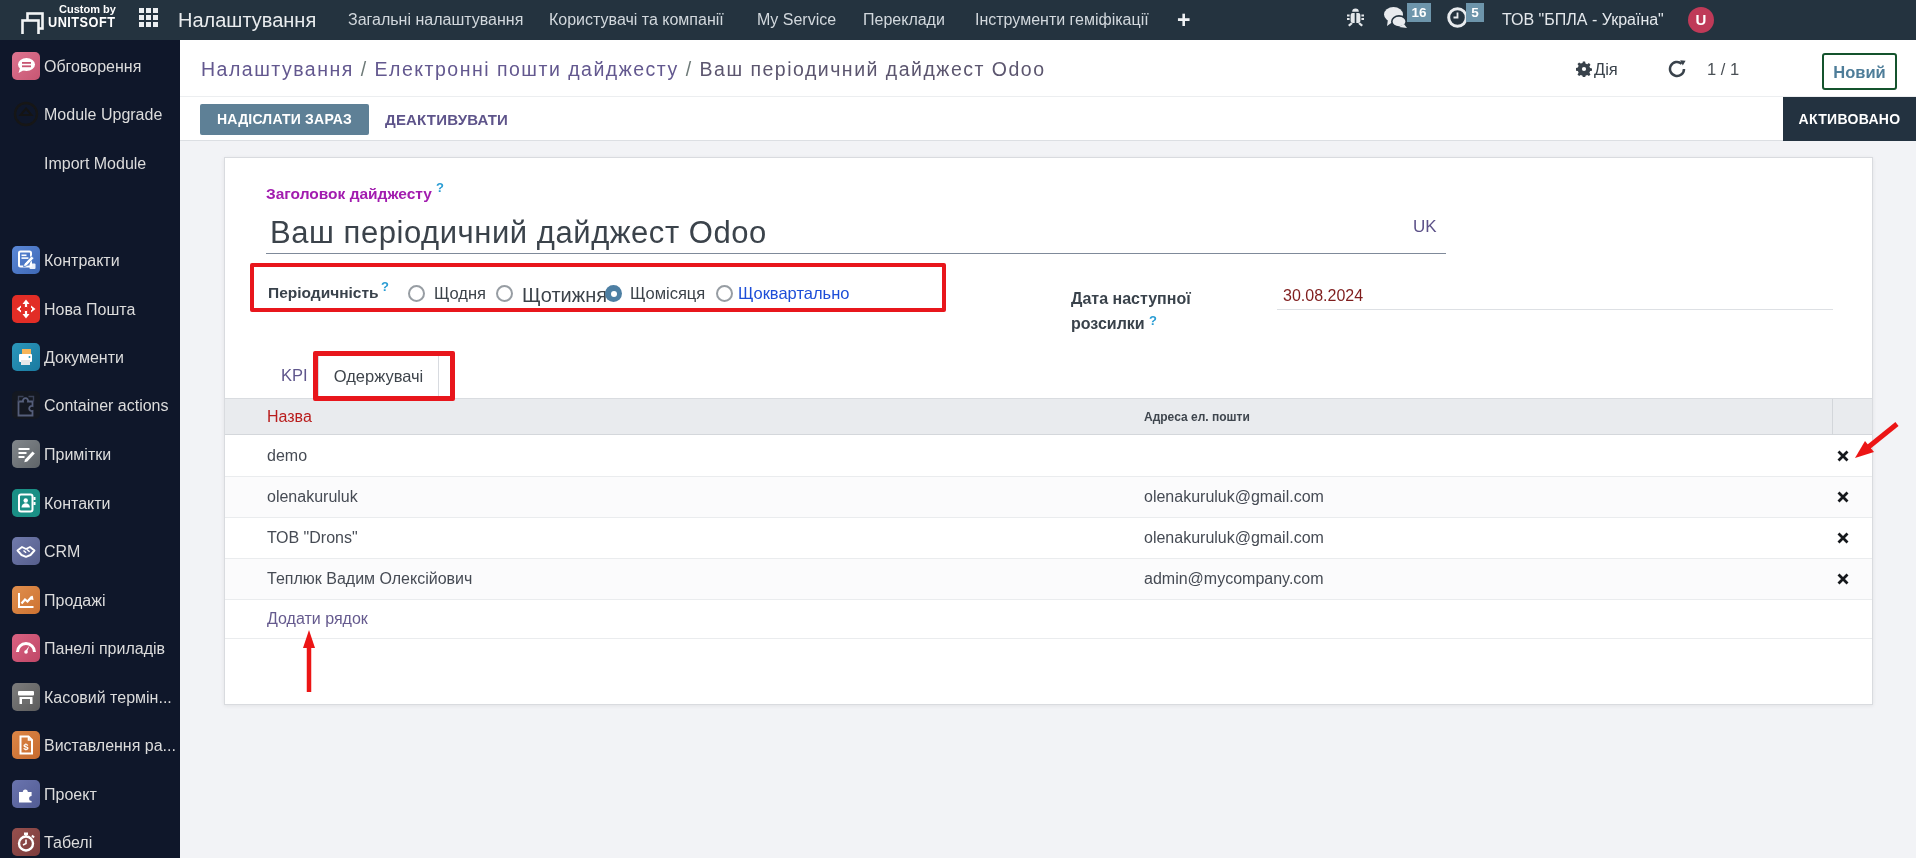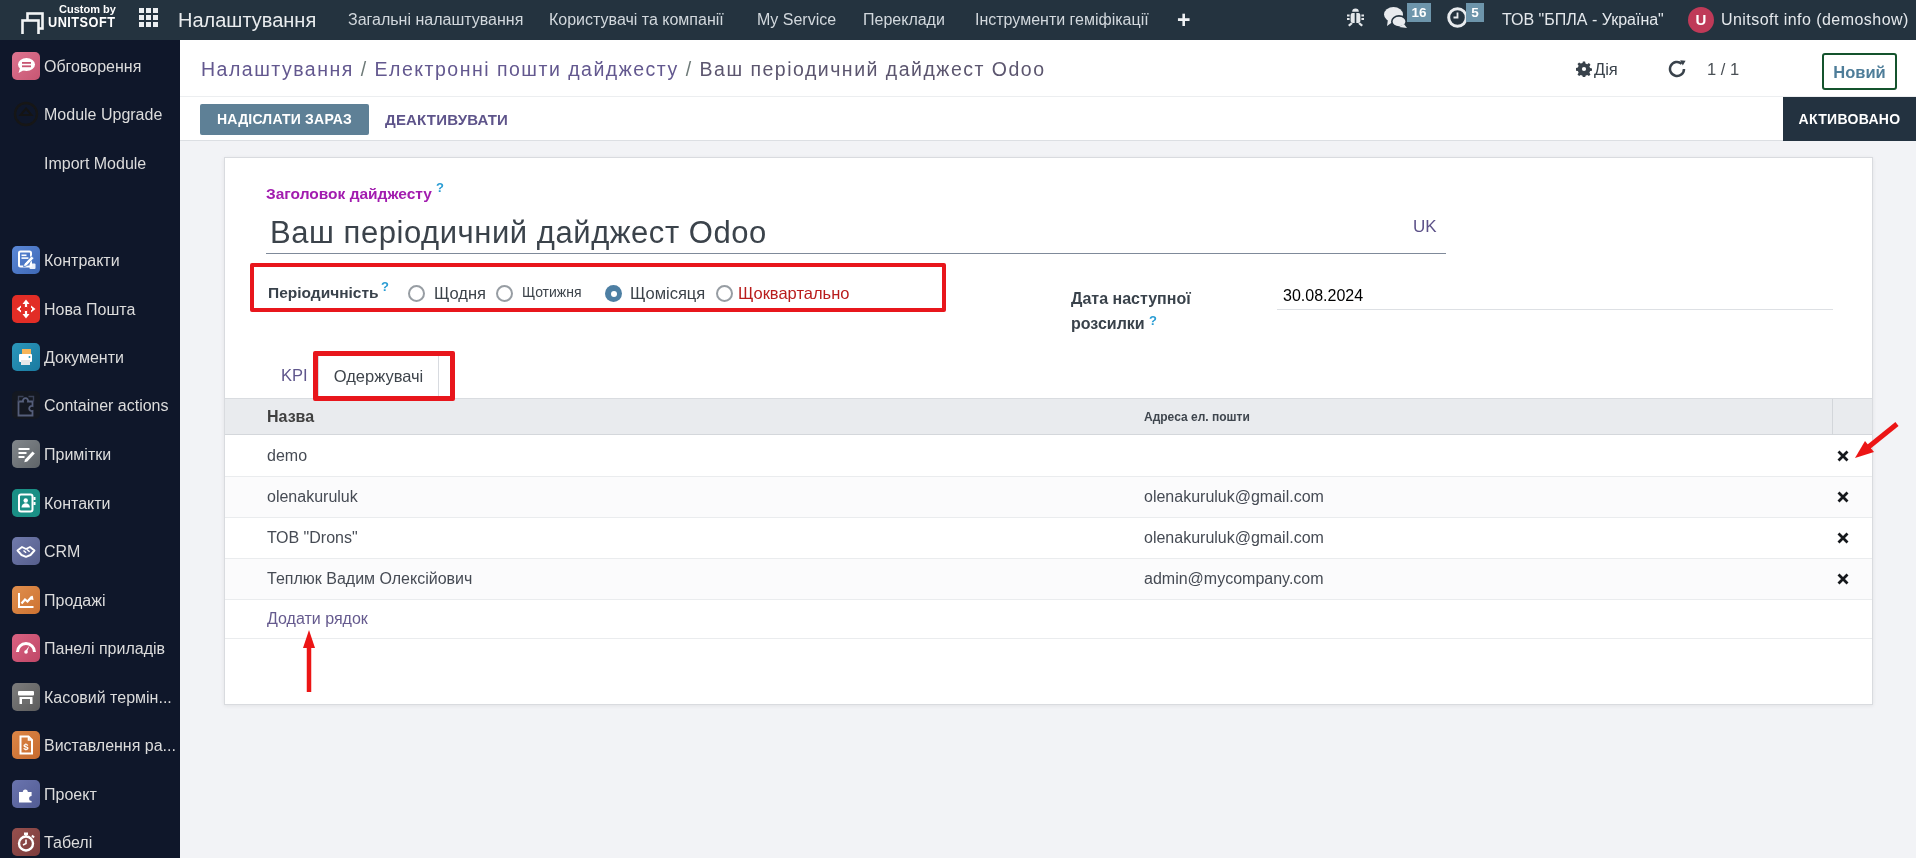--- a/index.html
+++ b/index.html
@@ -78,21 +78,20 @@
   </svg>
   <div class="abs" style="left:1407px;top:3px;width:24px;height:19px;background:#6d95ab;color:#fff;font-size:13.5px;font-weight:bold;text-align:center;line-height:19px;">16</div>
 
   <svg class="abs" style="left:1447px;top:7px;" width="21" height="21" viewBox="0 0 21 21">
     <circle cx="10.5" cy="10.5" r="8.8" fill="none" stroke="#e8ebee" stroke-width="3"></circle>
     <path d="M10.5 5.5 L10.5 10.5 L6.5 10.5" fill="none" stroke="#e8ebee" stroke-width="1.8"></path>
   </svg>
   <div class="abs" style="left:1466px;top:3px;width:18px;height:19px;background:#6d95ab;color:#fff;font-size:13.5px;font-weight:bold;text-align:center;line-height:19px;">5</div>
   <div class="nav-item" style="left:1502px;color:#e4e8ec;">ТОВ "БПЛА - Україна"</div>
   <div class="abs" style="left:1688px;top:7px;width:26px;height:26px;border-radius:50%;background:#bf3a58;color:#fff;font-size:15px;font-weight:bold;text-align:center;line-height:26px;">U</div>
-  <div class="nav-item" style="left:1721px;color:#e4e8ec;letter-spacing:0.45px;">Unitsoft info (demoshow)</div>
 </div>
 <div id="sidebar">
   <div class="side-item" style="top:2px;">
     <div class="ic" style="background:linear-gradient(135deg,#dd7490,#c75673);">
       <svg width="28" height="28" viewBox="0 0 28 28">
           <ellipse cx="14.5" cy="12.5" rx="8.5" ry="6.5" fill="#fff"></ellipse>
           <path d="M8 16 L6.5 21 L13 17.5 Z" fill="#fff"></path>
           <rect x="10" y="10" width="9" height="1.8" fill="#c75673"></rect>
           <rect x="10" y="13.4" width="9" height="1.8" fill="#c75673"></rect>
         </svg>
@@ -289,36 +288,36 @@
   <div class="abs" style="left:41px;top:57px;width:1180px;height:39px;border-bottom:1px solid #7f8a9a;">
     <span style="position:absolute;left:4px;top:0;font-size:31px;letter-spacing:0.55px;color:#3b434b;white-space:nowrap;">Ваш періодичний дайджест Odoo</span>
   </div>
   <div class="abs" style="left:1188px;top:59px;font-size:17px;color:#5d5289;">UK</div>
 
   <div class="abs" style="left:43px;top:126px;font-size:15.5px;font-weight:bold;color:#39424b;">Періодичність</div>
   <div class="abs" style="left:156px;top:121px;font-size:13px;font-weight:bold;color:#2a9dd4;">?</div>
   <div class="radio abs" style="left:183px;top:127px;"></div>
   <div class="abs" style="left:209px;top:126px;font-size:16.5px;color:#3c434a;">Щодня</div>
   <div class="radio abs" style="left:271px;top:127px;"></div>
-  <div class="abs" style="left:297px;top:126px;font-size:14px;color:#3c434a;">Щотижня</div>
+  <div class="abs" style="left:297px;top:126px;font-size:20px;color:#3c434a;">Щотижня</div>
   <div class="radio-on abs" style="left:380px;top:127px;"></div>
   <div class="abs" style="left:405px;top:126px;font-size:16.5px;color:#3c434a;">Щомісяця</div>
   <div class="radio abs" style="left:491px;top:127px;"></div>
-  <div class="abs" style="left:513px;top:126px;font-size:16.5px;color:#b91c1c;">Щоквартально</div>
+  <div class="abs" style="left:513px;top:126px;font-size:16.5px;color:#1d4ed8;">Щоквартально</div>
 
   <div class="abs" style="left:846px;top:128px;font-size:16px;font-weight:bold;color:#39424b;line-height:25px;">Дата наступної<br>розсилки <span style="font-size:13px;color:#2a9dd4;position:relative;top:-4px;">?</span></div>
-  <div class="abs" style="left:1058px;top:129px;font-size:16px;color:#000000;">30.08.2024</div>
+  <div class="abs" style="left:1058px;top:129px;font-size:16px;color:#7f1d1d;">30.08.2024</div>
   <div class="abs" style="left:1052px;top:151px;width:556px;border-bottom:1px solid #dde0e4;"></div>
 
   <div class="abs" style="left:0px;top:194px;width:1647px;height:47px;border-bottom:1px solid #d9dce0;"></div>
   <div class="abs" style="left:56px;top:194px;width:37px;height:46px;line-height:46px;font-size:16.5px;color:#5f568c;">KPI</div>
   <div class="abs" style="left:93px;top:194px;width:121px;height:47px;background:#fff;border:1px solid #d8dbe0;border-bottom:none;text-align:center;line-height:46px;font-size:16.5px;color:#3f454c;">Одержувачі</div>
 
   <div class="abs" style="left:0;top:241px;width:1647px;height:36px;background:#e9ebee;border-bottom:1px solid #d4d7db;">
-    <div class="abs" style="left:42px;top:0;height:24px;line-height:36px;font-size:16px;font-weight:bold;color:#404040;">Назва</div>
+    <div class="abs" style="left:42px;top:0;height:24px;line-height:36px;font-size:16px;font-weight:normal;color:#b91c1c;">Назва</div>
     <div class="abs" style="left:919px;top:0;height:36px;line-height:36px;font-size:12px;font-weight:bold;color:#3f464e;">Адреса ел. пошти</div>
     <div class="abs" style="left:1607px;top:0;width:1px;height:36px;background:#d3d6da;"></div>
   </div>
   <div class="trow" style="top:277px;height:41px;background:#fff;">
     <div class="tcell" style="left:42px;">demo</div>
     <svg class="xdel" viewBox="0 0 12 12">
         <path d="M1.5 1.5 L10.5 10.5 M10.5 1.5 L1.5 10.5" stroke="#15181c" stroke-width="2.8"></path>
       </svg>
   </div>
   <div class="trow" style="top:318px;height:41px;background:#fbfbfc;border-top:1px solid #eaecee;">

